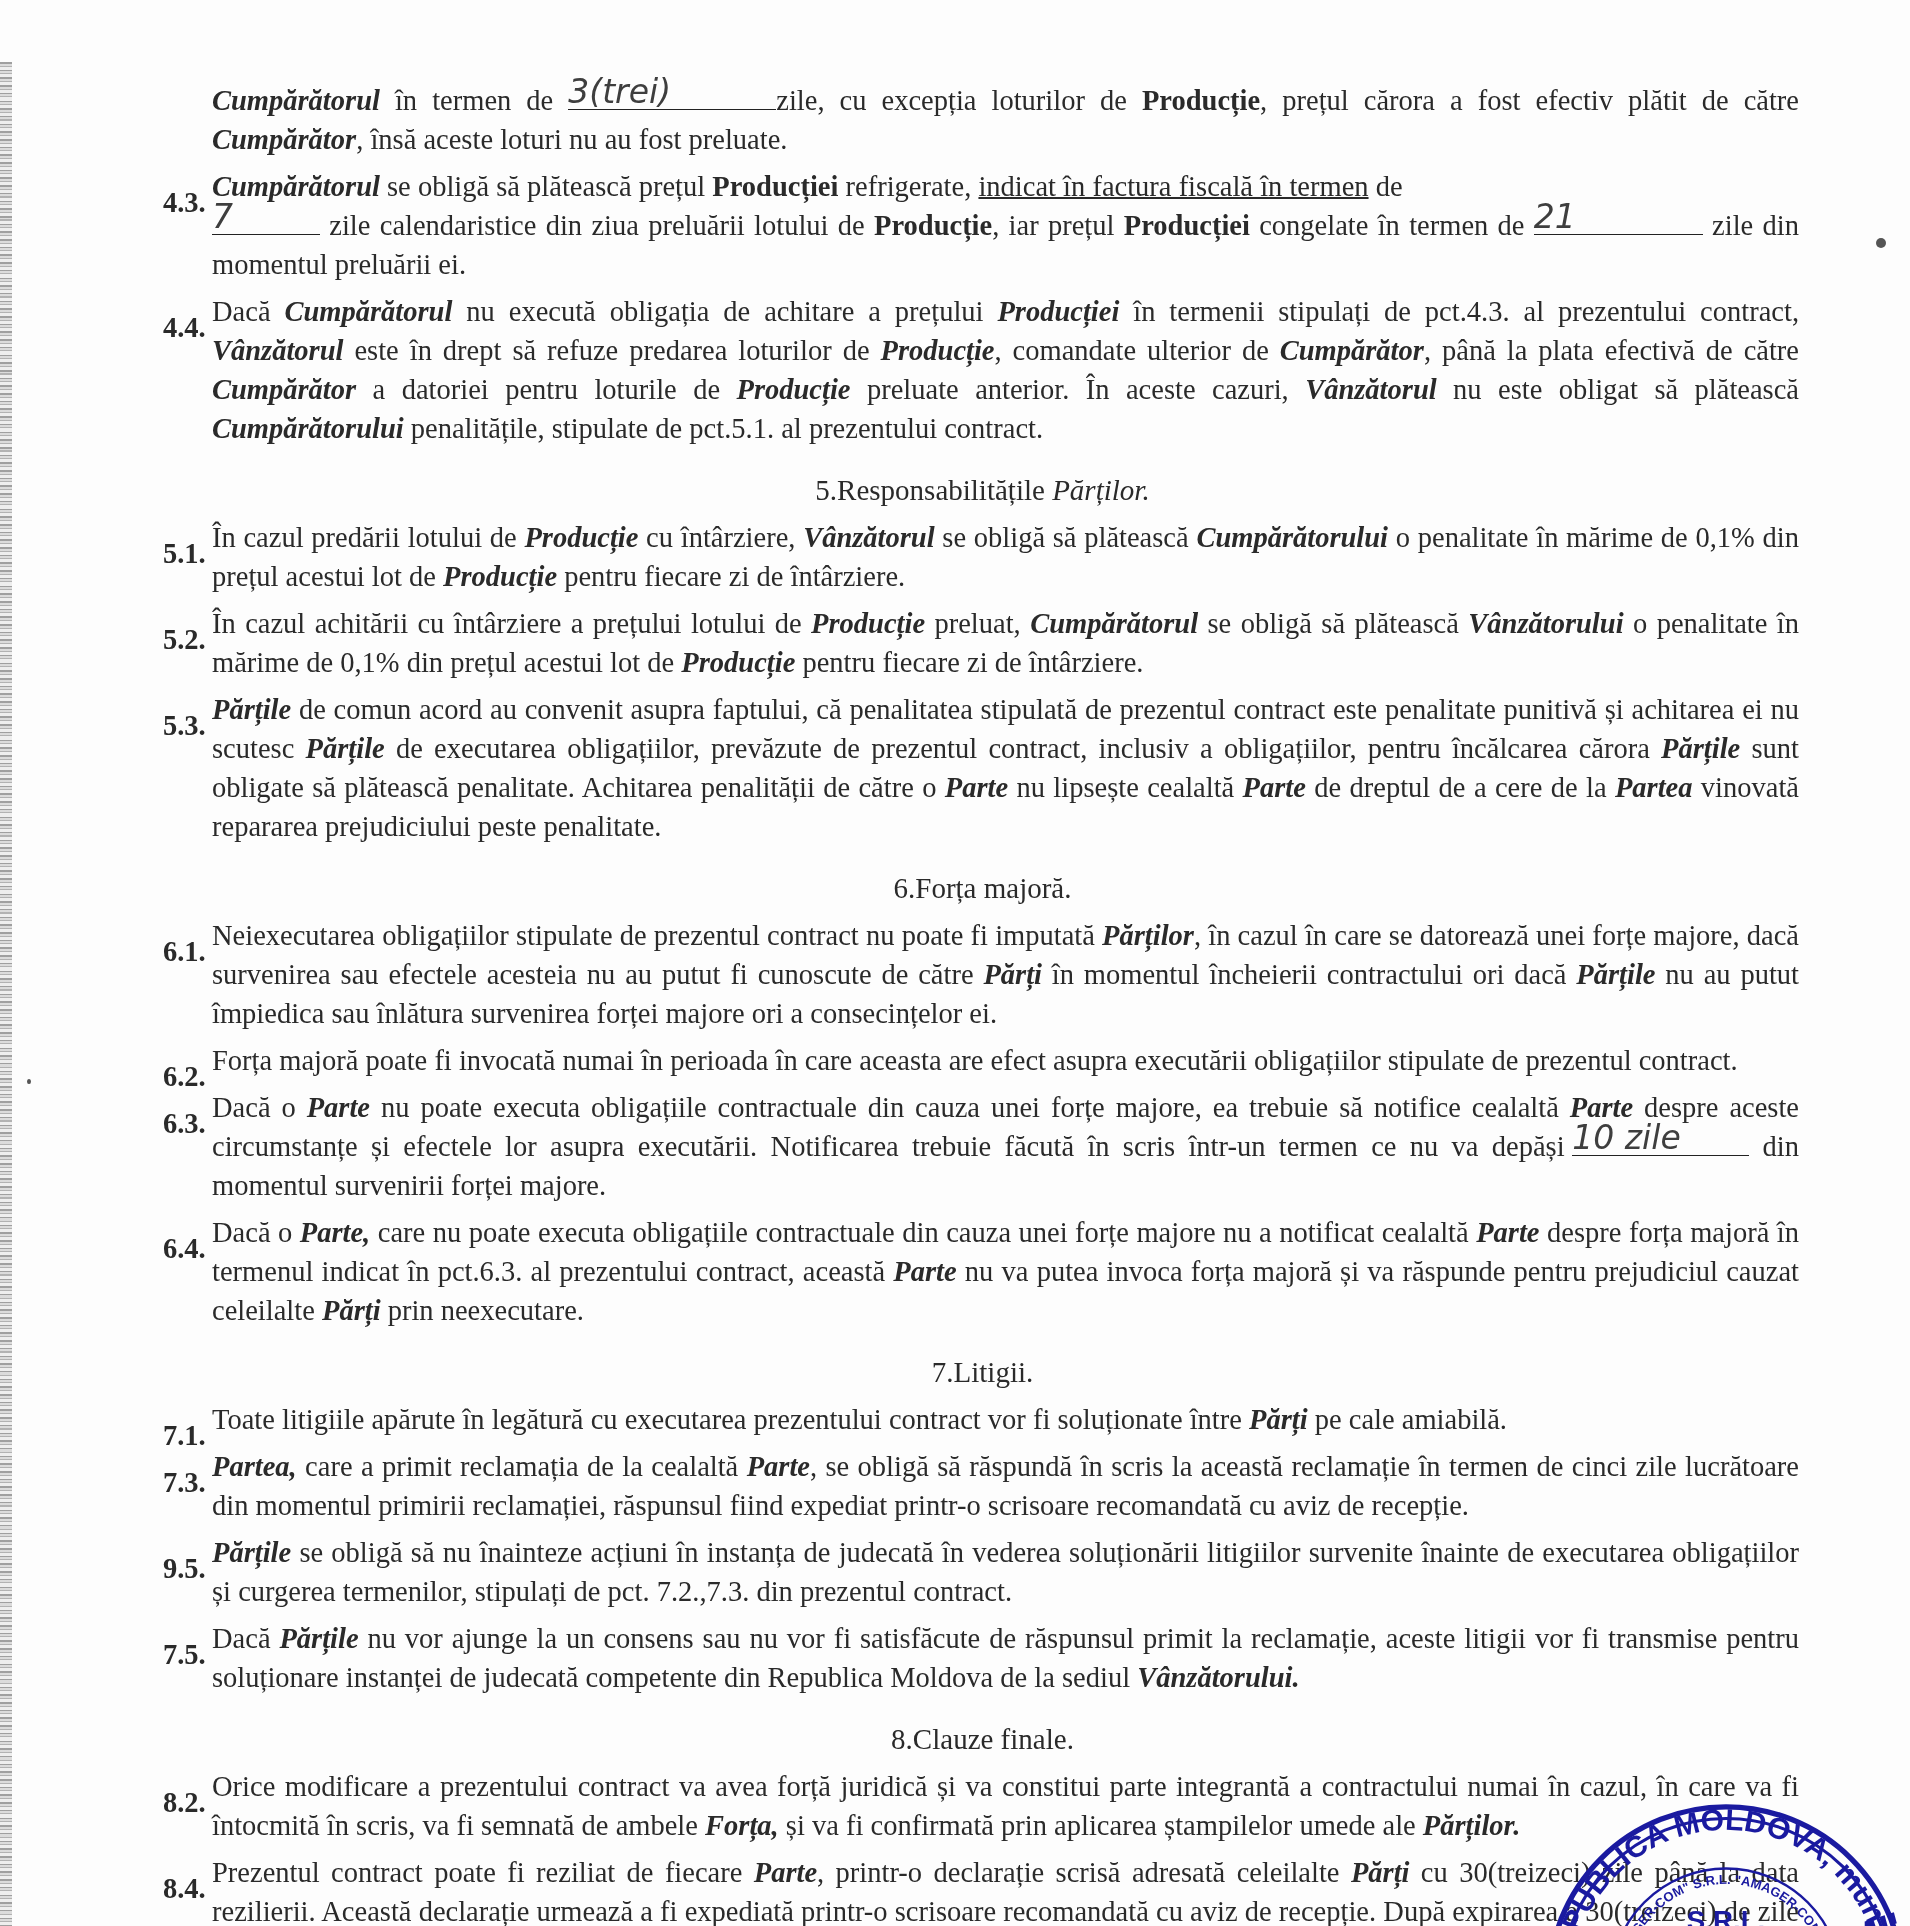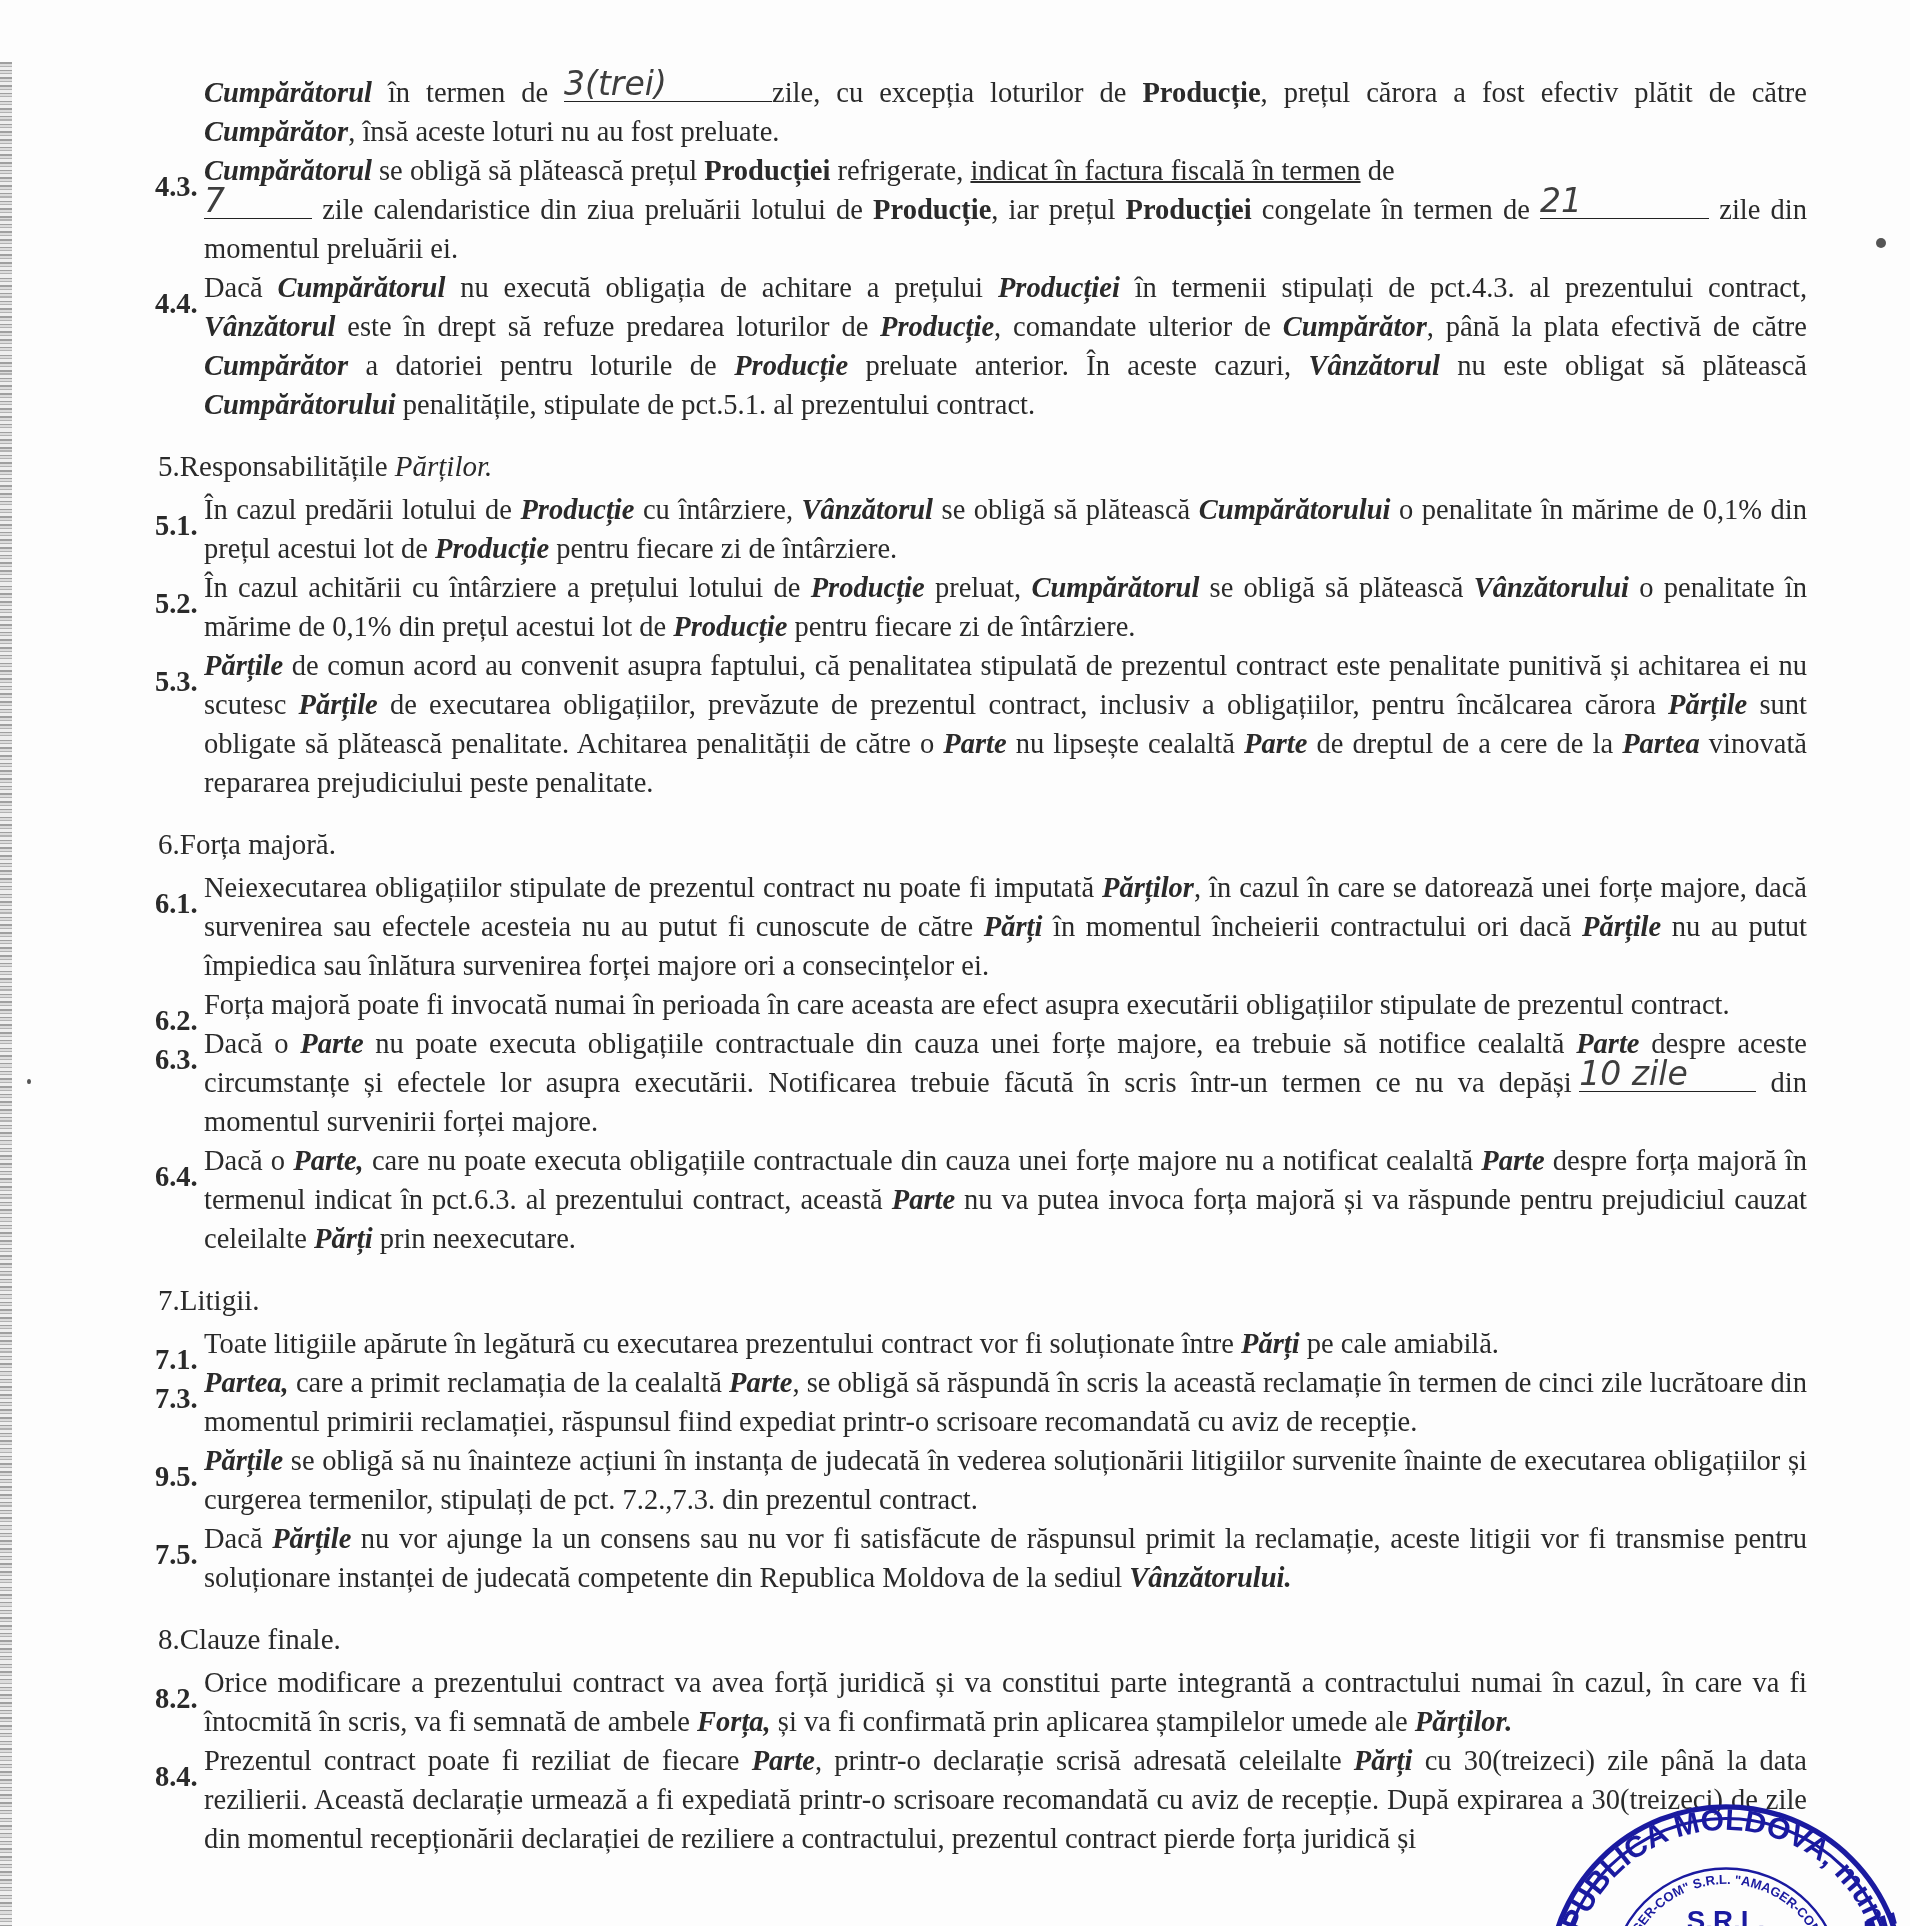--- a/index.html
+++ b/index.html
@@ -15,28 +15,28 @@
       background: repeating-linear-gradient(180deg, #6d6d6d 0 1.5px, #c9c9c9 1.5px 3.5px, #8a8a8a 3.5px 4.6px, #e6e6e6 4.6px 7.7px);
       opacity: 0.65;
     }
     .scan-dot { position: absolute; border-radius: 50%; background: #555; }
     .content {
       position: absolute; left: 158px; top: 73px; width: 1649px;
       font-size: 28.5px; line-height: 39px;
     }
     .para {
       position: relative; padding-left: 46px; text-align: justify;
-      text-align-last: left; margin: 0;
+      text-align-last: left; margin: 8px;
     }
     .para .num {
       position: absolute; left: -3.1px; top: 16px; font-weight: bold;
     }
     .para.cont { padding-left: 46px; }
     .section-title {
-      margin: 23px 0 3.9px 0; font-weight: normal;
+      text-align: center; margin: 23px 0 3.9px 0; font-weight: normal;
       font-size: 29px;
     }
     i, .it { font-style: italic; font-weight: bold; }
     .b { font-weight: bold; }
     .blank {
       display: inline-block; position: relative; border-bottom: 1.9px solid #222;
       height: 27px; vertical-align: baseline; text-align: right;
     }
     .hand {
       position: absolute; left: 0; right: 0; bottom: 0.8px;

